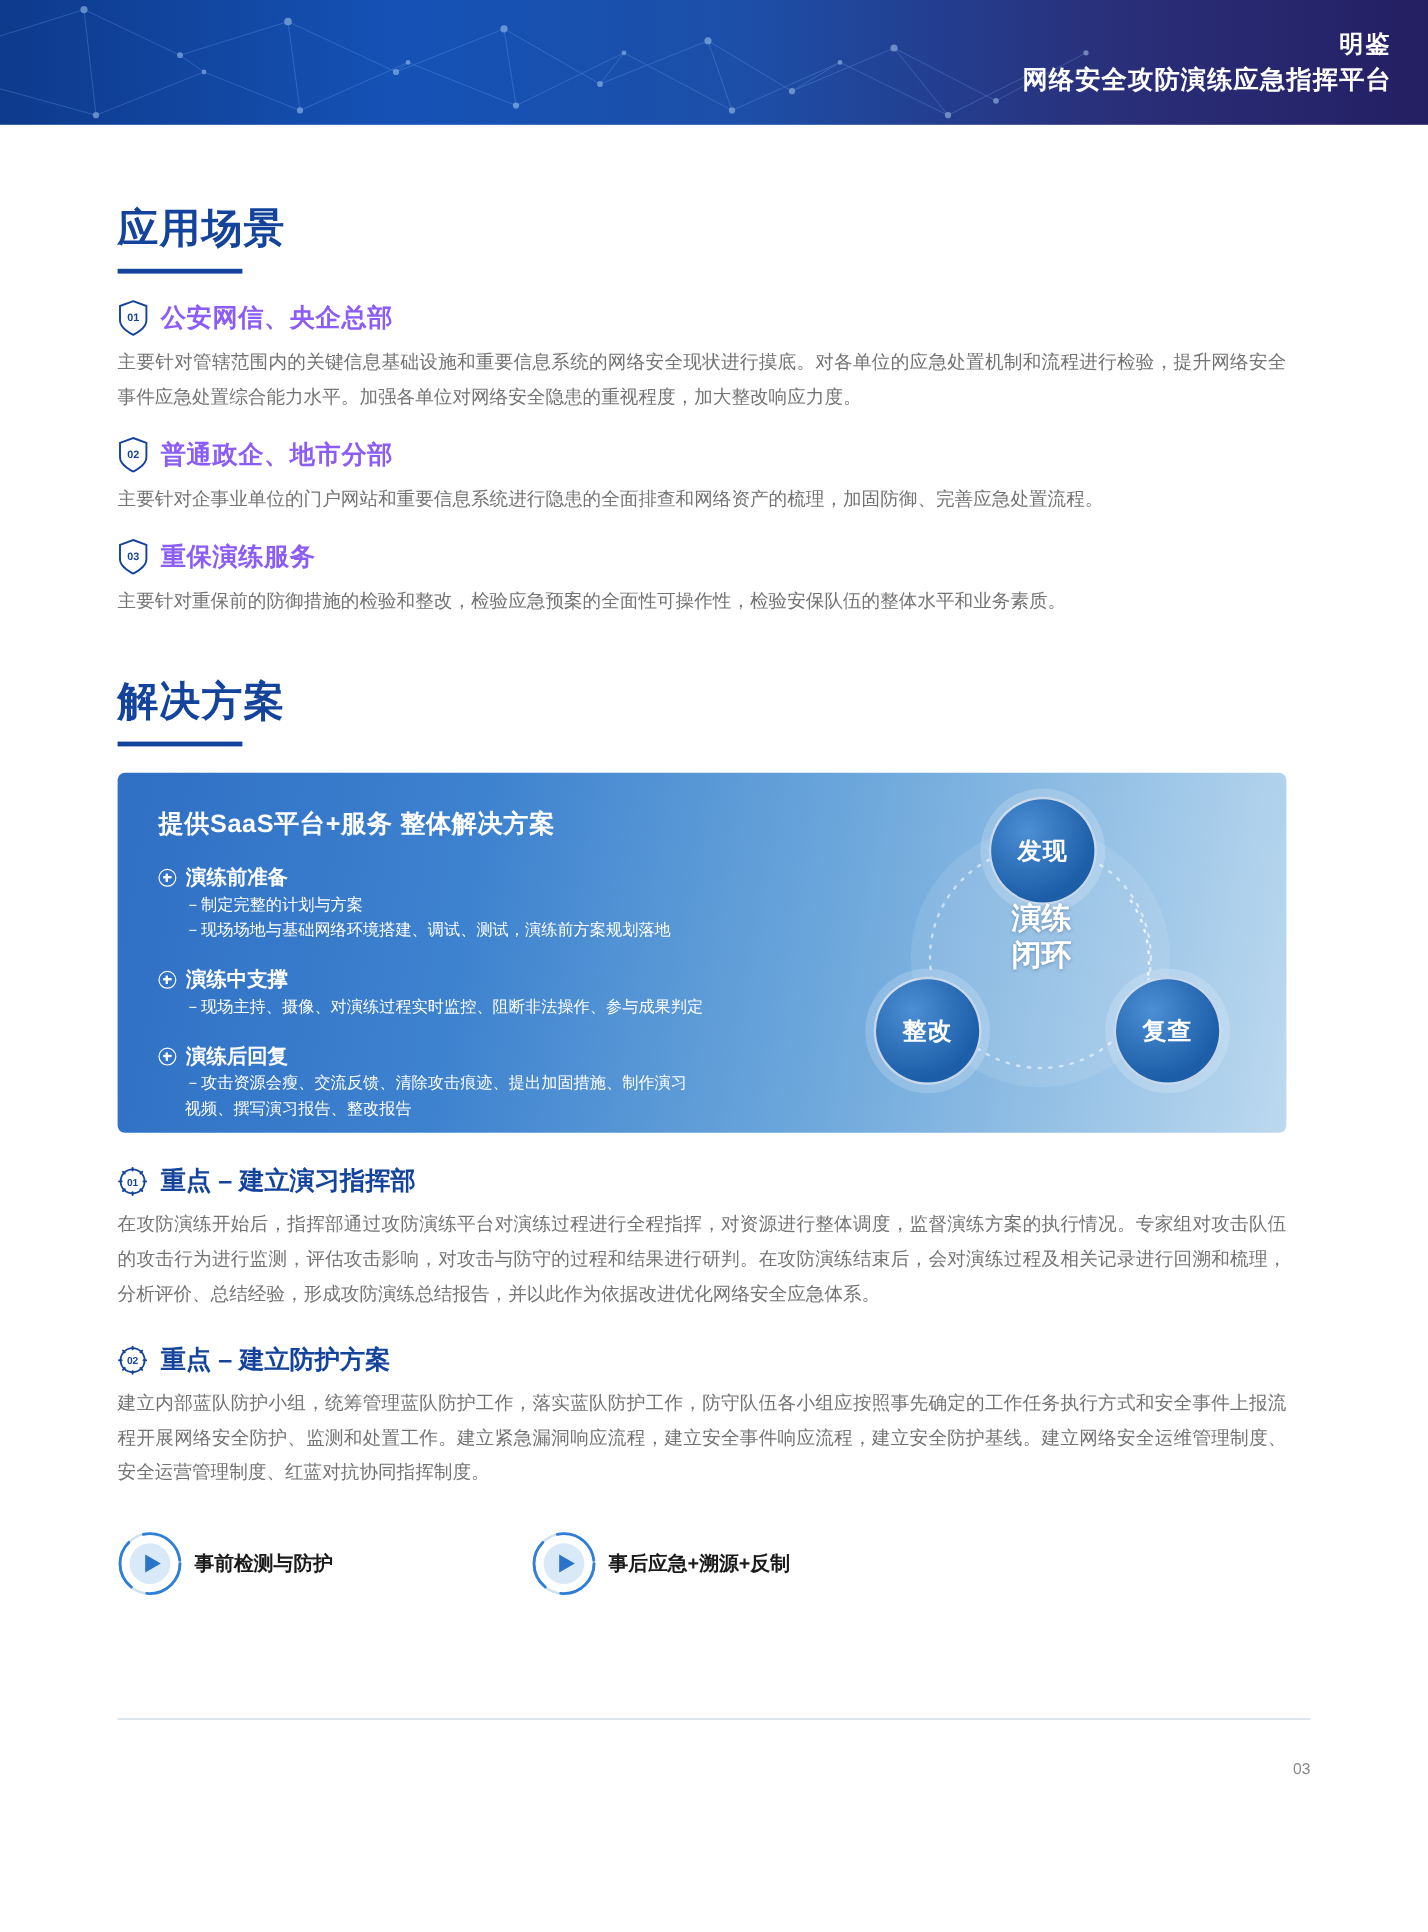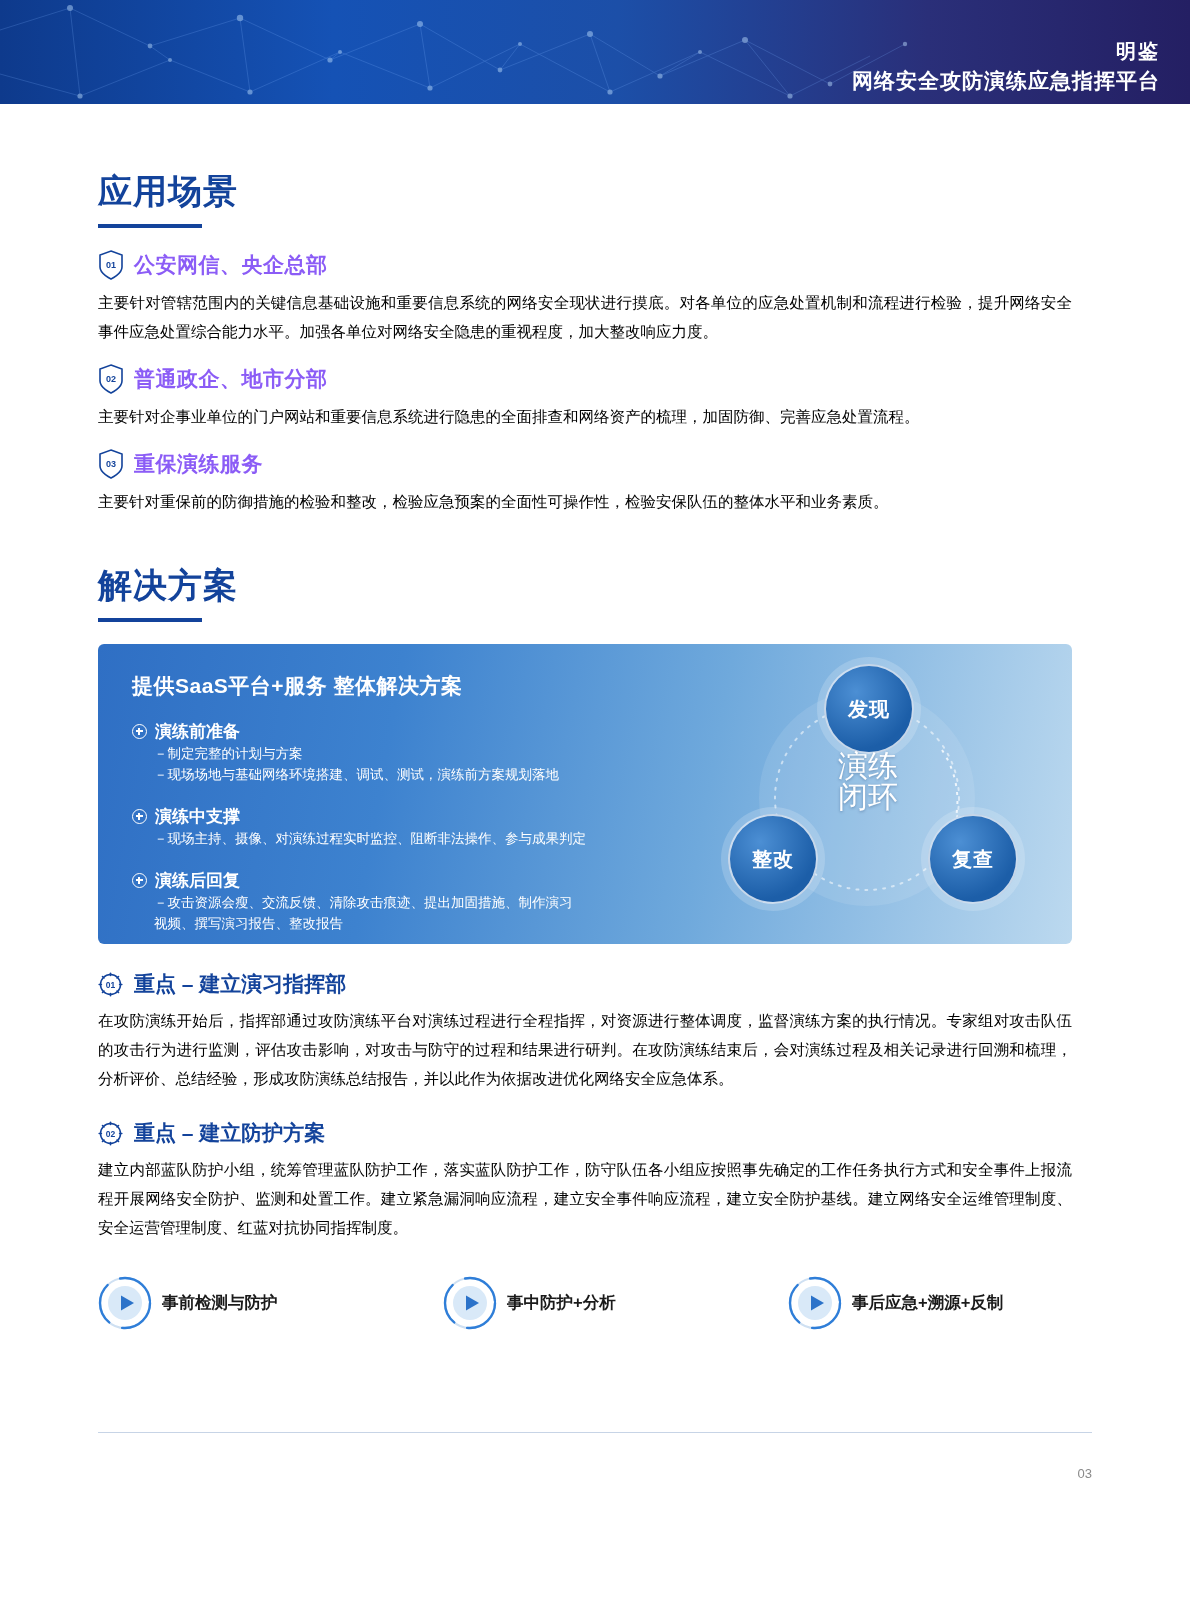--- a/index.html
+++ b/index.html
@@ -18,21 +18,21 @@
     width:1190px;height:104px;
     background:linear-gradient(90deg,#0e3a8c 0%,#1552b5 28%,#1c4fa8 52%,#2a2f79 78%,#241f63 100%);
     overflow:hidden;
   }
   .header .netdots{
     position:absolute;inset:0;
     opacity:.55;
   }
   .header-title{
     position:absolute;right:30px;top:22px;
-    text-align:right;color:#ffffff;margin-top:14px;
+    text-align:right;color:#ffffff;
   }
   .header-title .t1{font-size:20px;font-weight:bold;letter-spacing:2px;line-height:30px;}
   .header-title .t2{font-size:21px;font-weight:bold;letter-spacing:1px;line-height:30px;}
 
   
   .page{
     position:relative;
     padding:0 98px;
     box-sizing:border-box;
     width:1170px;
@@ -55,21 +55,21 @@
     display:flex;align-items:center;gap:10px;margin-top:18px;
   }
   .shield{
     width:26px;height:30px;position:relative;flex:0 0 auto;
   }
   .shield svg{display:block}
   .item-head .label{
     font-size:21px;font-weight:bold;color:#8b5cf6;letter-spacing:.5px;
   }
   .para{
-    font-size:15.5px;line-height:29px;color:#000000;margin:8px 0 0 0;
+    font-size:15.5px;line-height:29px;color:#737373;margin:8px 0 0 0;
     text-align:justify;
   }
 
   
   .solution-card{
     margin-top:6px;
     height:300px;
     border-radius:6px;
     background:linear-gradient(100deg,#2f6fc4 0%,#3d82cf 30%,#6fa9dc 62%,#bcd9ef 100%);
     position:relative;
@@ -105,21 +105,21 @@
     border:2px solid rgba(255,255,255,.75);
     box-shadow:0 0 0 7px rgba(255,255,255,.18);
     display:flex;align-items:center;justify-content:center;
     color:#fff;font-size:20px;font-weight:bold;letter-spacing:1px;
   }
   .node.n1{left:120px;top:2px;}
   .node.n2{left:224px;top:152px;}
   .node.n3{left:24px;top:152px;}
   .center-text{
     position:absolute;left:96px;top:88px;width:136px;text-align:center;
-    color:#ffffff;font-size:30px;font-weight:normal;line-height:31px;
+    color:#ffffff;font-size:25px;font-weight:bold;line-height:31px;
     text-shadow:0 1px 3px rgba(10,40,90,.35);
   }
 
   
   .point-head{display:flex;align-items:center;gap:11px;margin-top:26px;}
   .gear{width:25px;height:25px;flex:0 0 auto;}
   .point-head .label{font-size:21px;font-weight:bold;color:#13439b;}
 
   
   .play-row{
@@ -309,31 +309,20 @@
       <span class="play-btn">
         <svg viewBox="0 0 54 54" width="54" height="54">
           <circle cx="27" cy="27" r="25" fill="none" stroke="#cfe0f2" stroke-width="2"></circle>
           <circle cx="27" cy="27" r="25" fill="none" stroke="#2f7ed8" stroke-width="2.4" stroke-dasharray="42 14" stroke-linecap="round"></circle>
           <circle cx="27" cy="27" r="17" fill="#d9e9f8"></circle>
           <path d="M23 19.5 L36 27 L23 34.5 Z" fill="#2b72c9"></path>
         </svg>
       </span>
       <span class="play-label">事前检测与防护</span>
     </div>
-    <div class="play-item p2">
-      <span class="play-btn">
-        <svg viewBox="0 0 54 54" width="54" height="54">
-          <circle cx="27" cy="27" r="25" fill="none" stroke="#cfe0f2" stroke-width="2"></circle>
-          <circle cx="27" cy="27" r="25" fill="none" stroke="#2f7ed8" stroke-width="2.4" stroke-dasharray="42 14" stroke-linecap="round"></circle>
-          <circle cx="27" cy="27" r="17" fill="#d9e9f8"></circle>
-          <path d="M23 19.5 L36 27 L23 34.5 Z" fill="#2b72c9"></path>
-        </svg>
-      </span>
-      <span class="play-label">事中防护+分析</span>
-    </div>
     <div class="play-item p3">
       <span class="play-btn">
         <svg viewBox="0 0 54 54" width="54" height="54">
           <circle cx="27" cy="27" r="25" fill="none" stroke="#cfe0f2" stroke-width="2"></circle>
           <circle cx="27" cy="27" r="25" fill="none" stroke="#2f7ed8" stroke-width="2.4" stroke-dasharray="42 14" stroke-linecap="round"></circle>
           <circle cx="27" cy="27" r="17" fill="#d9e9f8"></circle>
           <path d="M23 19.5 L36 27 L23 34.5 Z" fill="#2b72c9"></path>
         </svg>
       </span>
       <span class="play-label">事后应急+溯源+反制</span>

